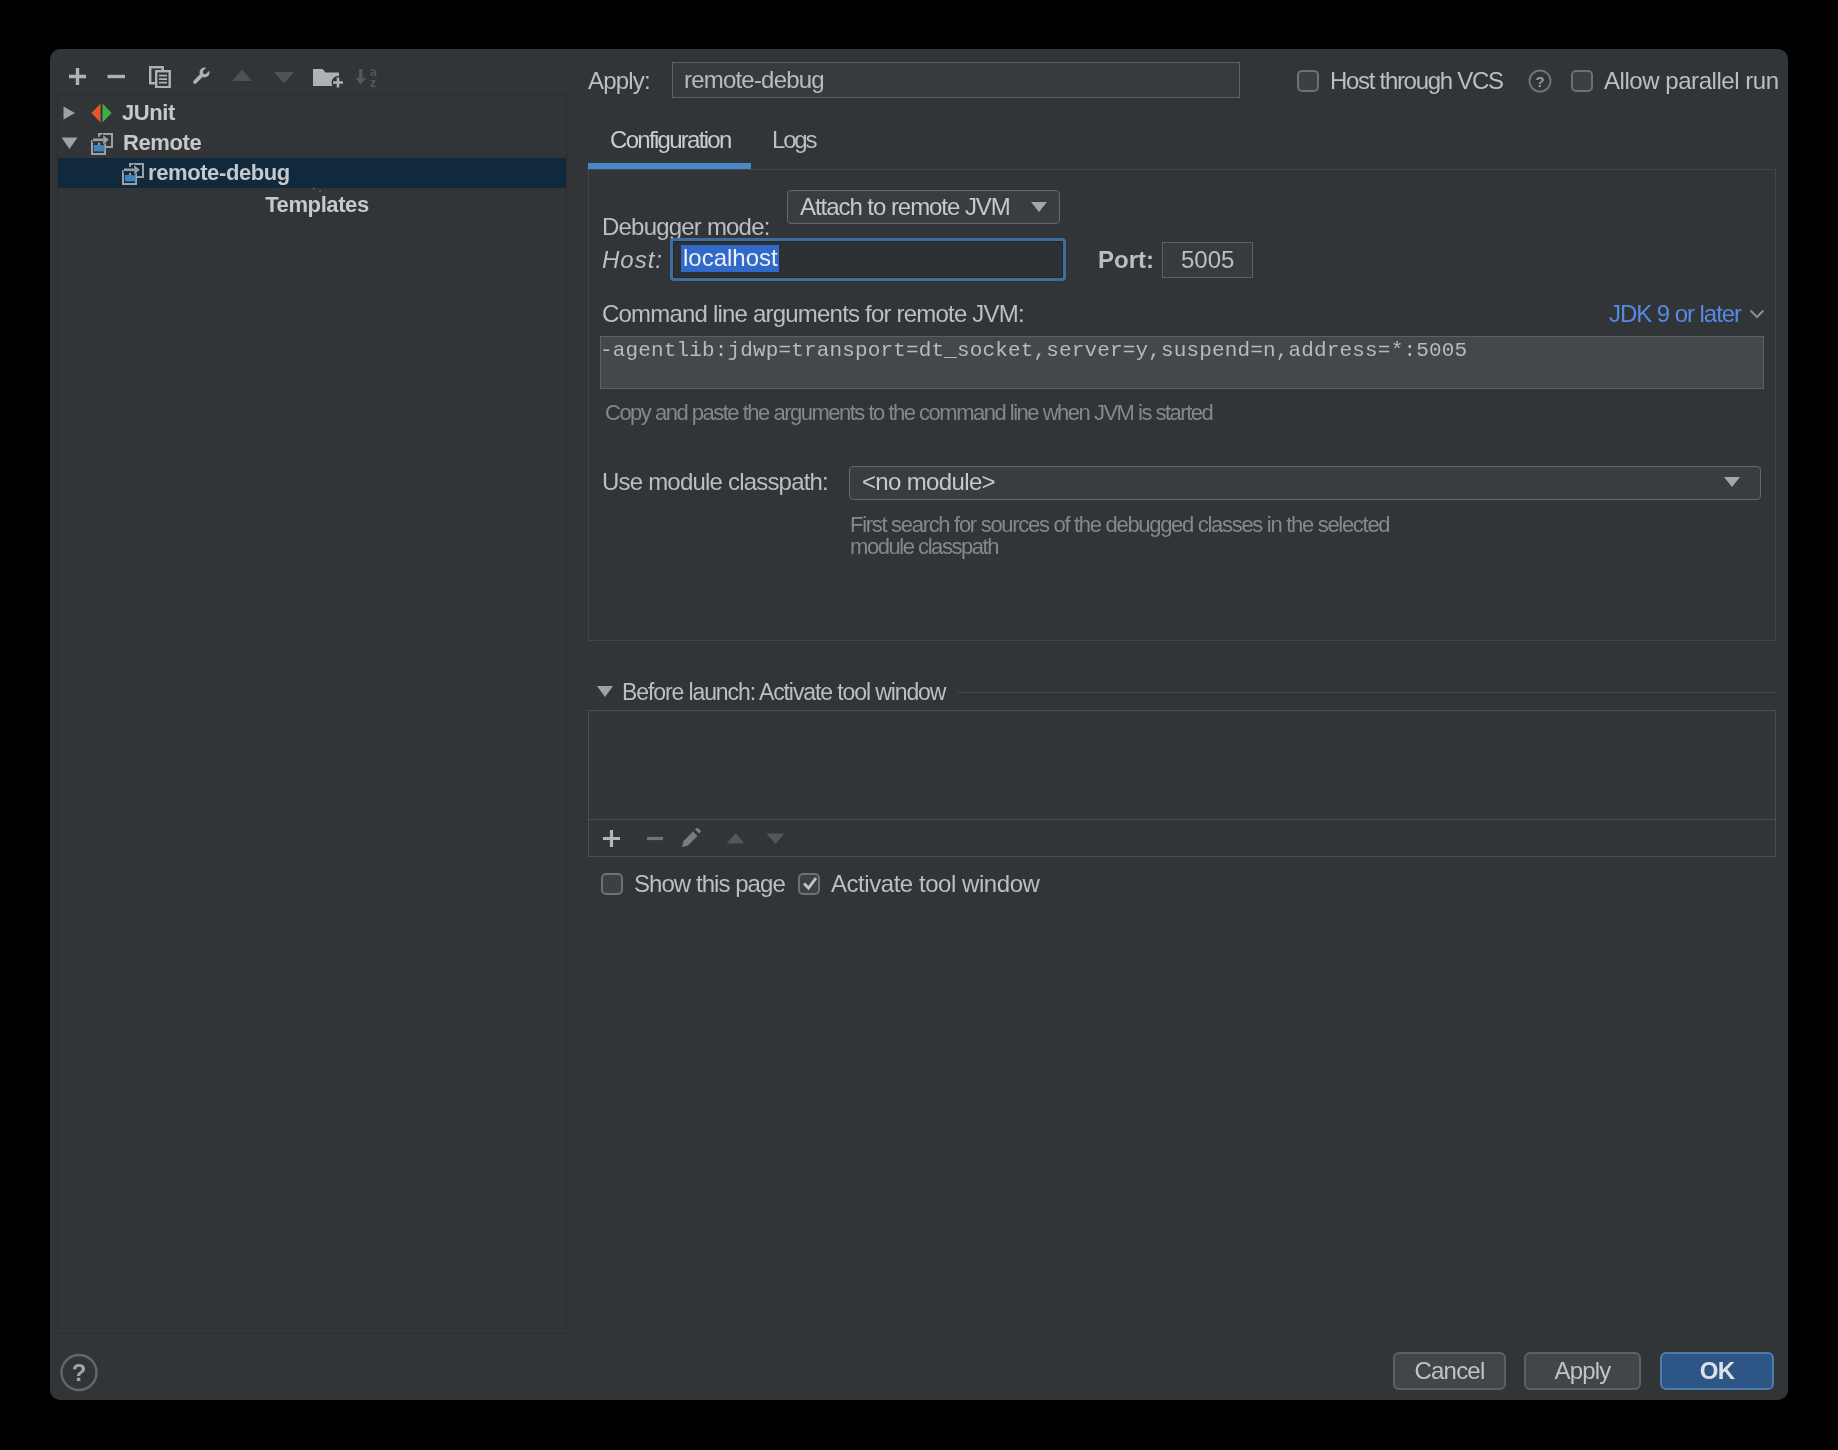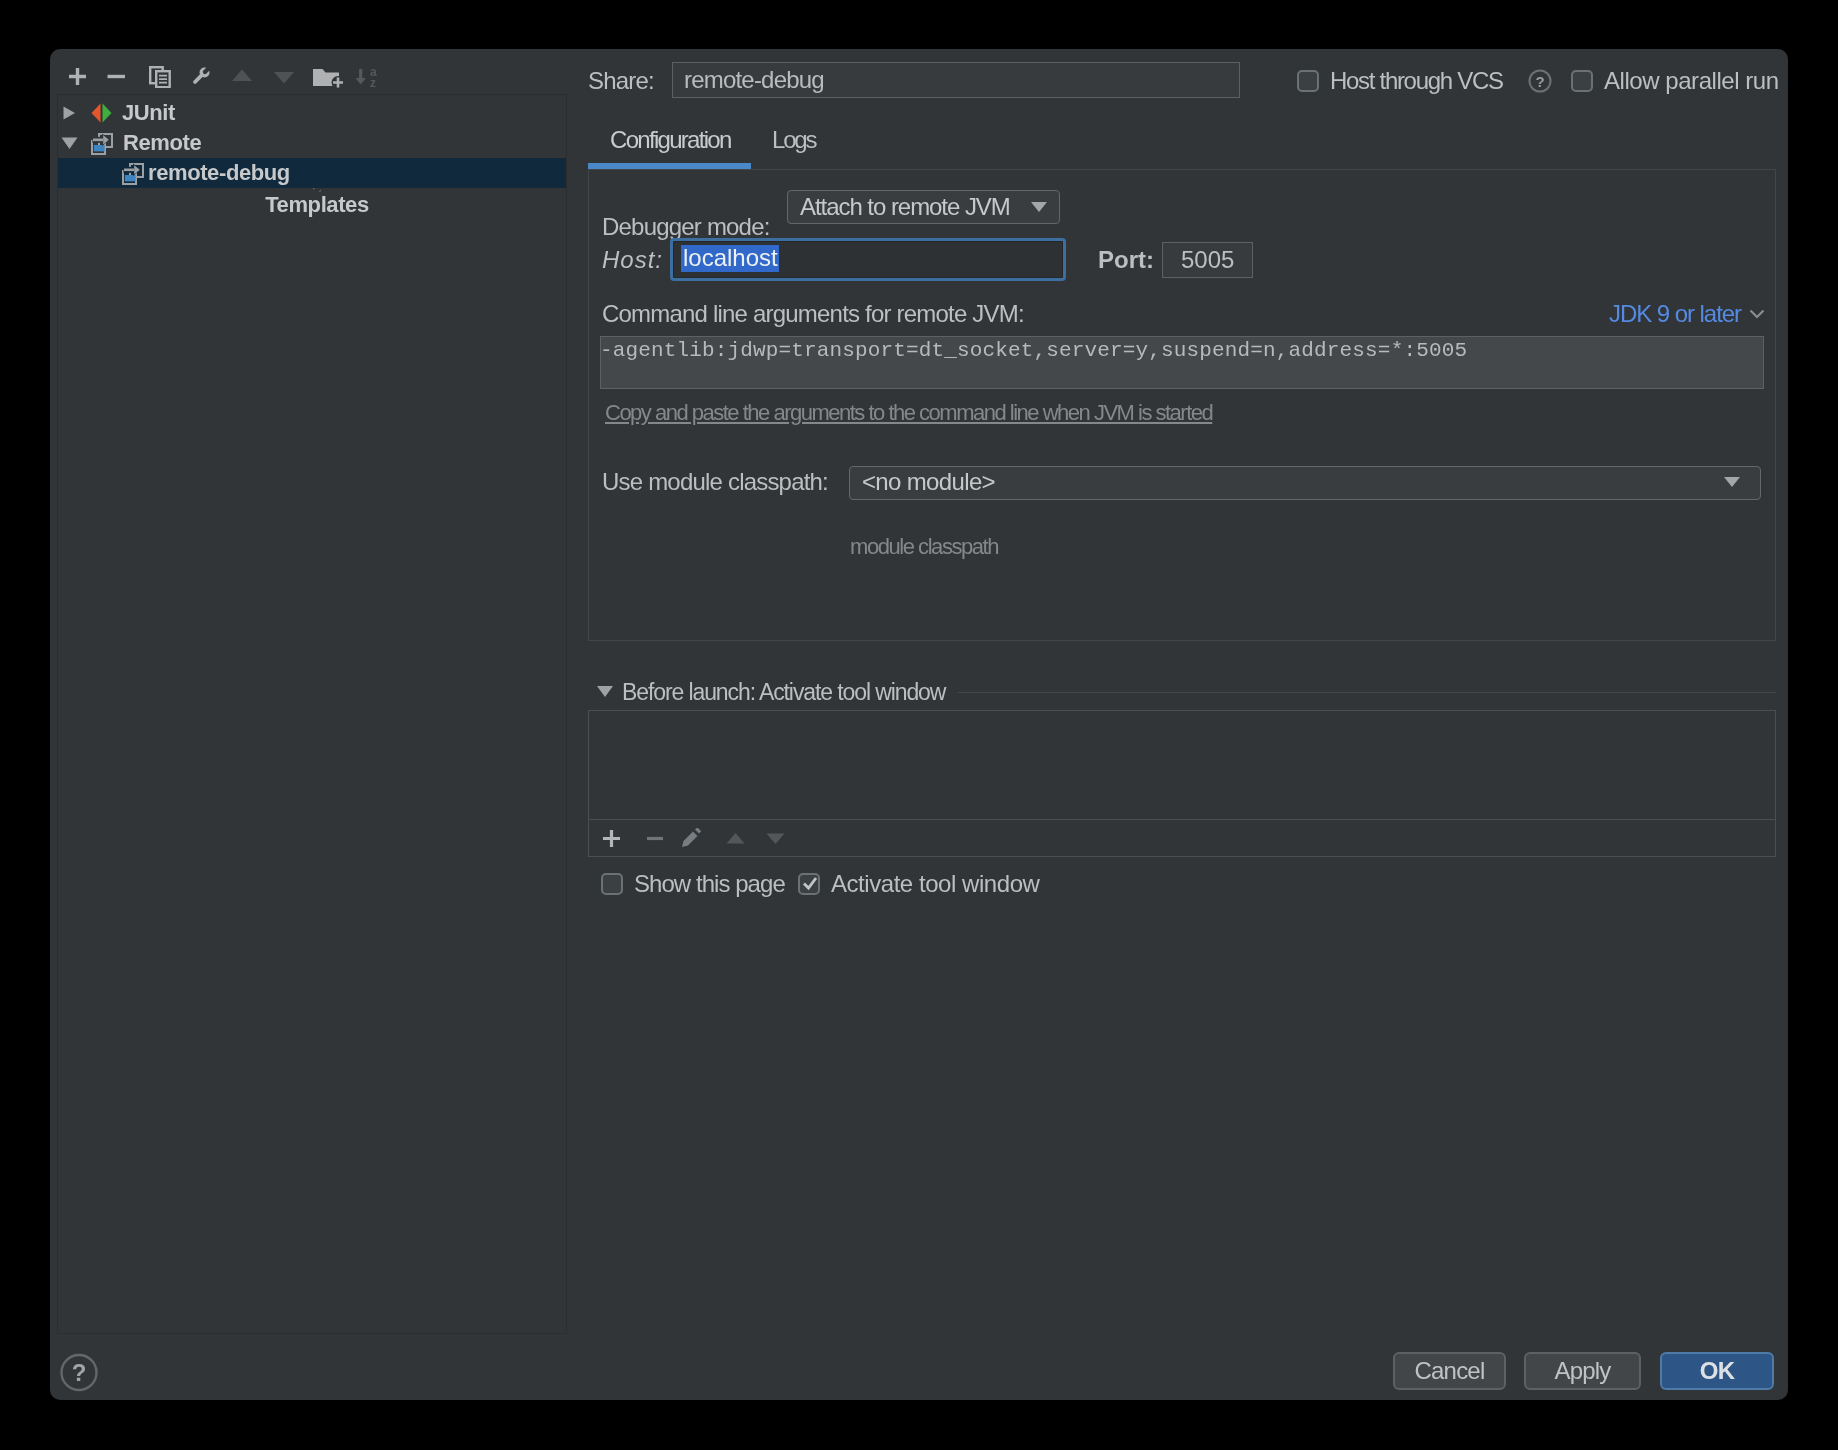--- a/index.html
+++ b/index.html
@@ -118,21 +118,21 @@
           <circle cx="11" cy="4.6" r="5.2" fill="#9ea2a4"></circle>
           <rect x="8.8" y="-2" width="4.4" height="7" fill="#323538"></rect>
           <circle cx="11" cy="4.6" r="1.7" fill="#323538"></circle>
           <rect x="9.1" y="8.2" width="3.9" height="12.5" rx="1.9" fill="#9ea2a4"></rect>
         </g>
       </svg>
       <b style="margin-left:10px;">Templates</b>
     </div>
   </div>
 
-  <div class="lbl" style="left:538px; top:17px;">Share:</div>
+  <div class="lbl" style="left:538px; top:17px;">Apply:</div>
   <div class="tf" style="left:622px; top:13px; width:568px; height:36px;"></div>
   <div class="lbl" style="left:634px; top:16px; color:#b9bbbd;">remote-debug</div>
 
   <div class="cb" style="left:1247px; top:21px;"></div>
   <div class="lbl" style="left:1280px; top:17px; letter-spacing:-1.3px;">Host through VCS</div>
   <svg class="abs" style="left:1478px; top:20px;" width="24" height="24" viewBox="0 0 24 24">
     <circle cx="12" cy="12" r="10.5" fill="none" stroke="#6c7173" stroke-width="2"></circle>
     <text x="12" y="17.5" text-anchor="middle" font-size="15" font-weight="bold" fill="#9a9da0" font-family="Liberation Sans">?</text>
   </svg>
   <div class="cb" style="left:1521px; top:21px;"></div>
@@ -159,28 +159,29 @@
   <div class="tf" style="left:1112px; top:193px; width:91px; height:36px;"></div>
   <div class="lbl" style="left:1131px; top:196px; letter-spacing:0;">5005</div>
 
   <div class="lbl" style="left:552px; top:250px;">Command line arguments for remote JVM:</div>
   <div class="lbl" style="left:1559px; top:250px; color:#548ae2; letter-spacing:-1.05px;">JDK 9 or later</div>
   <svg class="abs" style="left:1699px; top:260px;" width="16" height="11" viewBox="0 0 16 11">
       <path d="M1.5 1.5 l6.5 6.5 6.5-6.5" fill="none" stroke="#8a8d8f" stroke-width="2.2"></path>
     </svg>
   <div class="abs" style="left:550px; top:287px; width:1164px; height:53px; background:#45484a; border:1px solid #5e6163;"></div>
   <div class="lbl" style="left:550px; top:287px; font-family:'Liberation Mono',monospace; font-size:21px; color:#b6babc; letter-spacing:0.15px;">-agentlib:jdwp=transport=dt_socket,server=y,suspend=n,address=*:5005</div>
-  <div class="hint" style="left:555px; top:349px; letter-spacing:-1.5px;text-decoration:underline;">Copy and paste the arguments to the command line when JVM is started</div>
+  <div class="hint" style="left:555px; top:349px; letter-spacing:-1.5px;">Copy and paste the arguments to the command line when JVM is started</div>
 
   <div class="lbl" style="left:552px; top:418px;">Use module classpath:</div>
   <div class="dd" style="left:799px; top:417px; width:912px; height:34px;"></div>
   <div class="lbl" style="left:812px; top:418px; color:#c6c8ca; letter-spacing:-0.65px;">&lt;no module&gt;</div>
   <svg class="abs" style="left:1674px; top:428px;" width="16" height="10" viewBox="0 0 16 10">
       <path d="M0 0 h16 l-8 10 z" fill="#a4a7a9"></path>
     </svg>
+  <div class="hint" style="left:800px; top:461px; letter-spacing:-1.3px;">First search for sources of the debugged classes in the selected</div>
   <div class="hint" style="left:800px; top:483px; letter-spacing:-1.45px;">module classpath</div>
 
   <svg class="abs" style="left:547px; top:637px;" width="16" height="11" viewBox="0 0 16 11">
       <path d="M0 0 h16 l-8 11 z" fill="#9ea2a4"></path>
     </svg>
   <div class="lbl" style="left:572px; top:628px; font-size:23px; letter-spacing:-1.1px;">Before launch: Activate tool window</div>
   <div class="abs" style="left:908px; top:643px; width:818px; height:1px; background:#454849;"></div>
 
   <div class="abs" style="left:538px; top:661px; width:1188px; height:147px; border:1px solid #4c4f51;"></div>
   <div class="abs" style="left:539px; top:770px; width:1186px; height:1px; background:#4c4f51;"></div>

